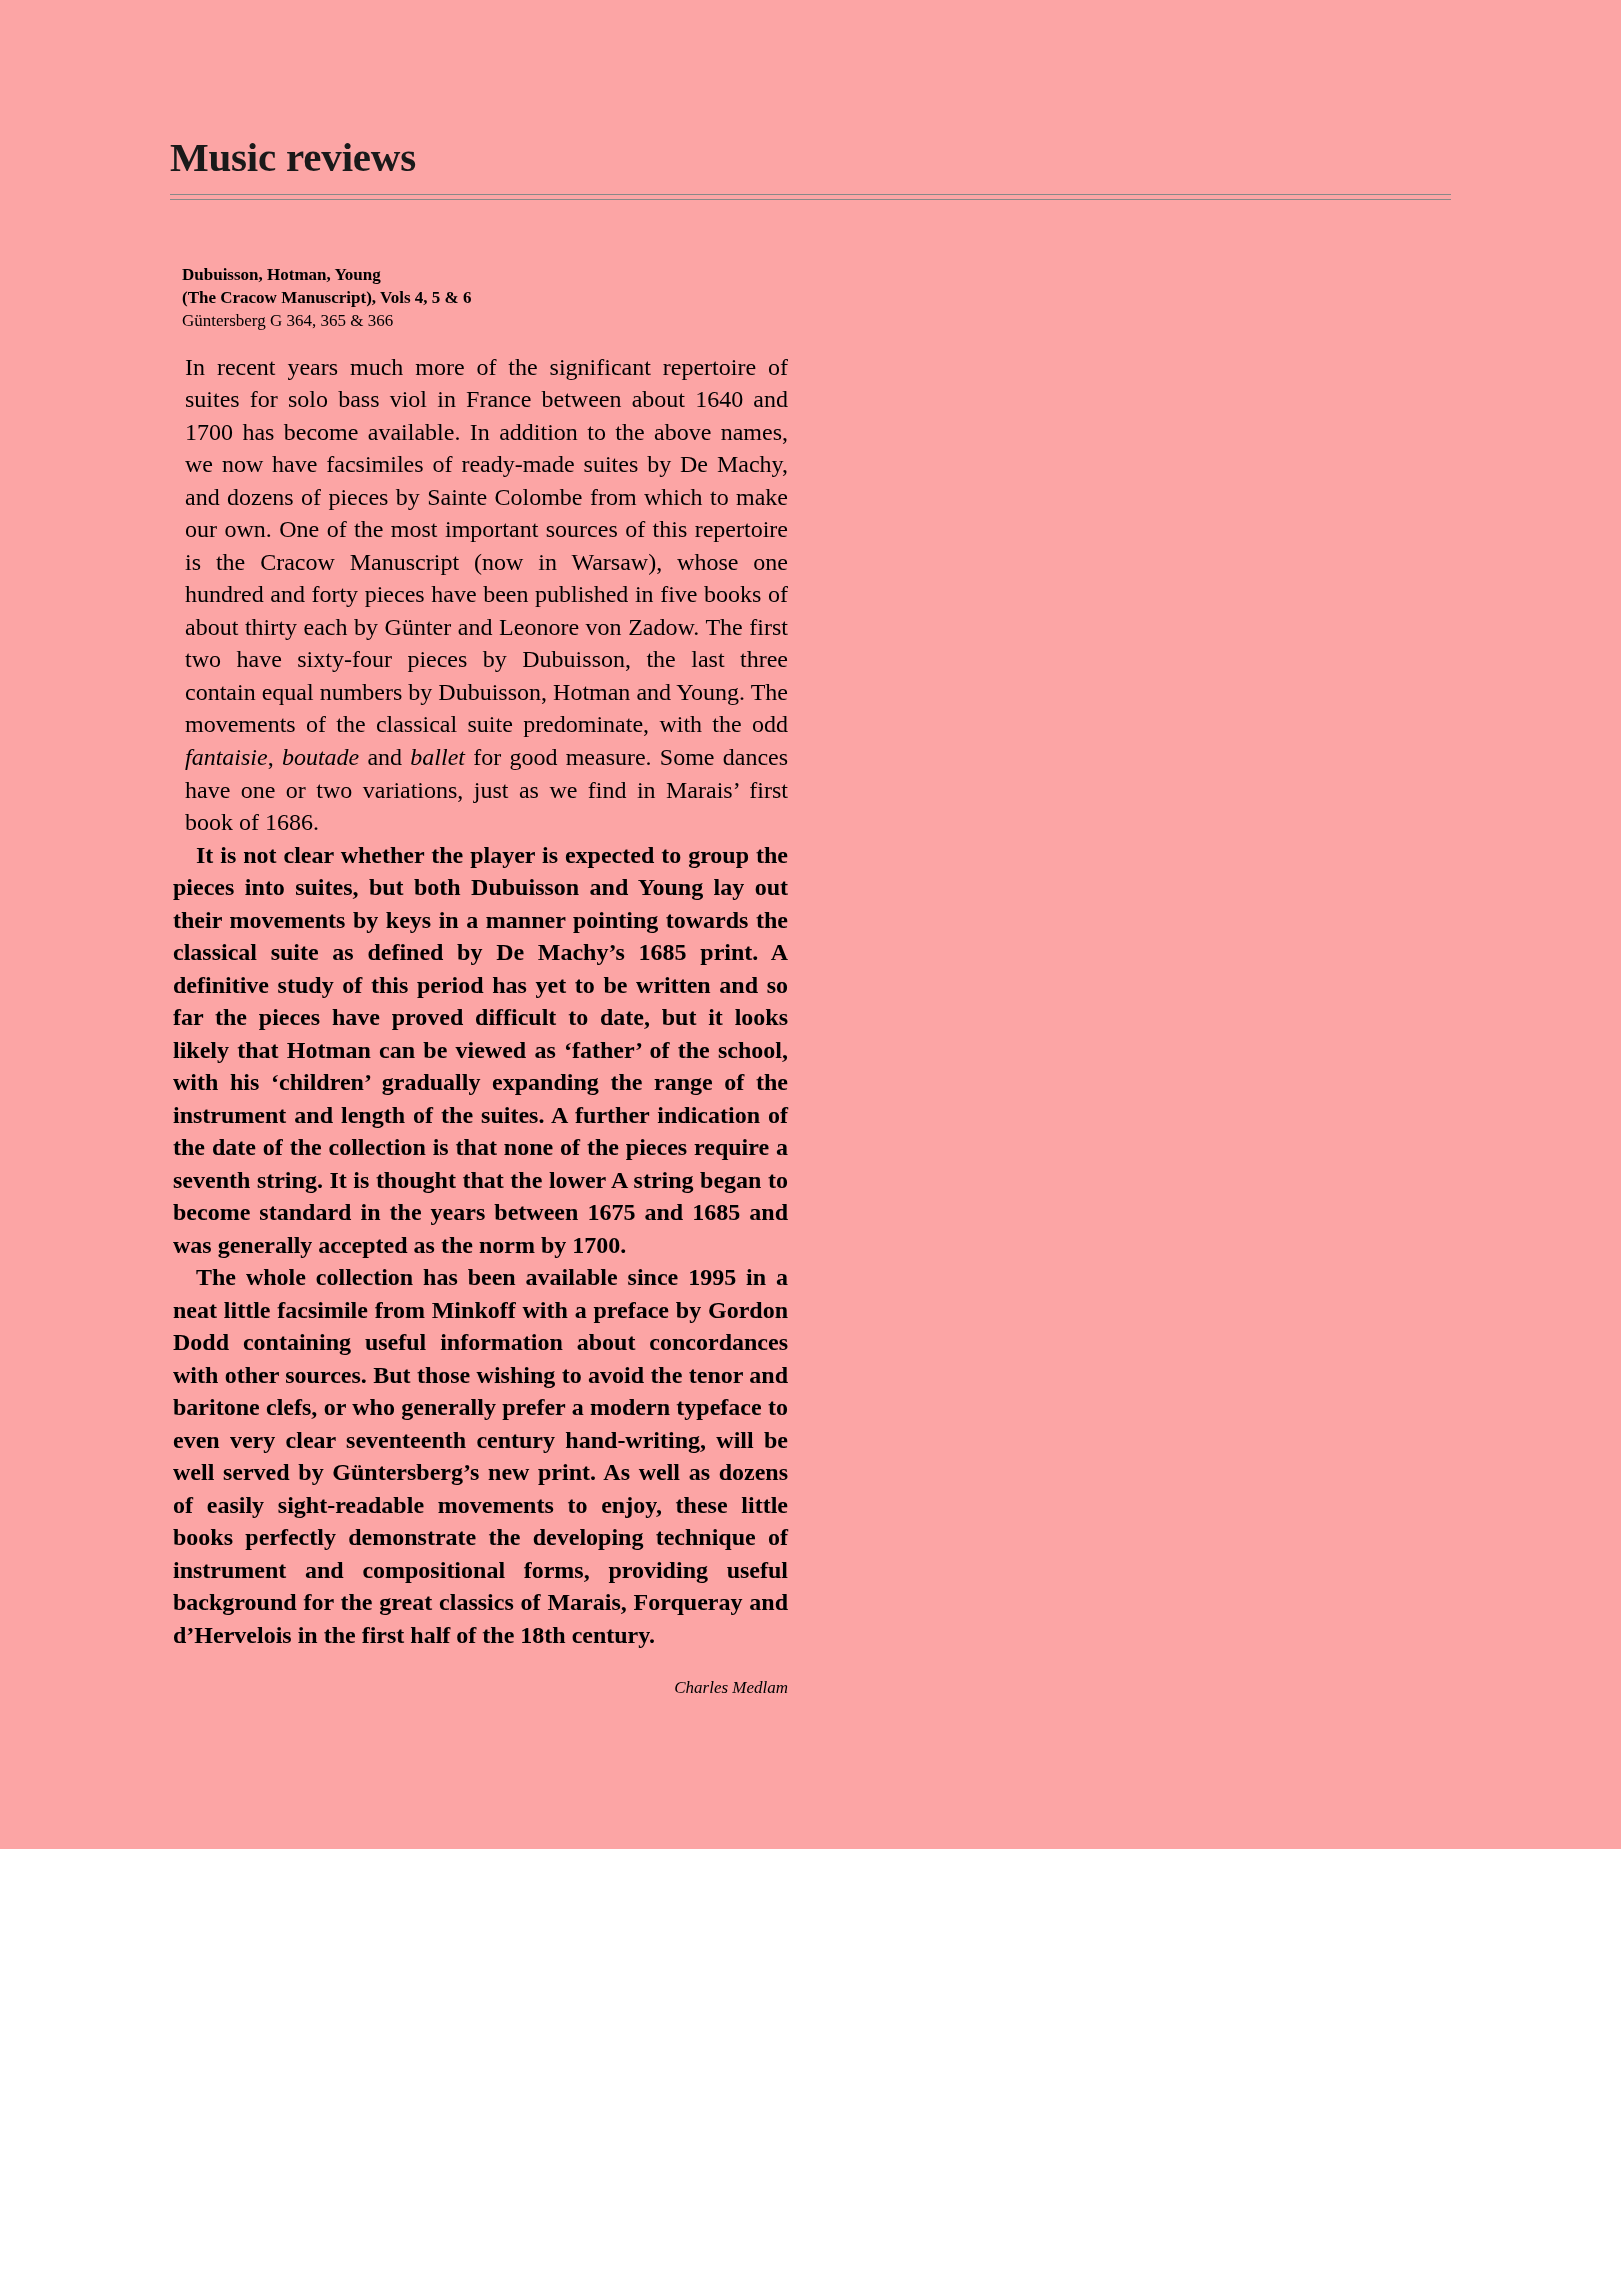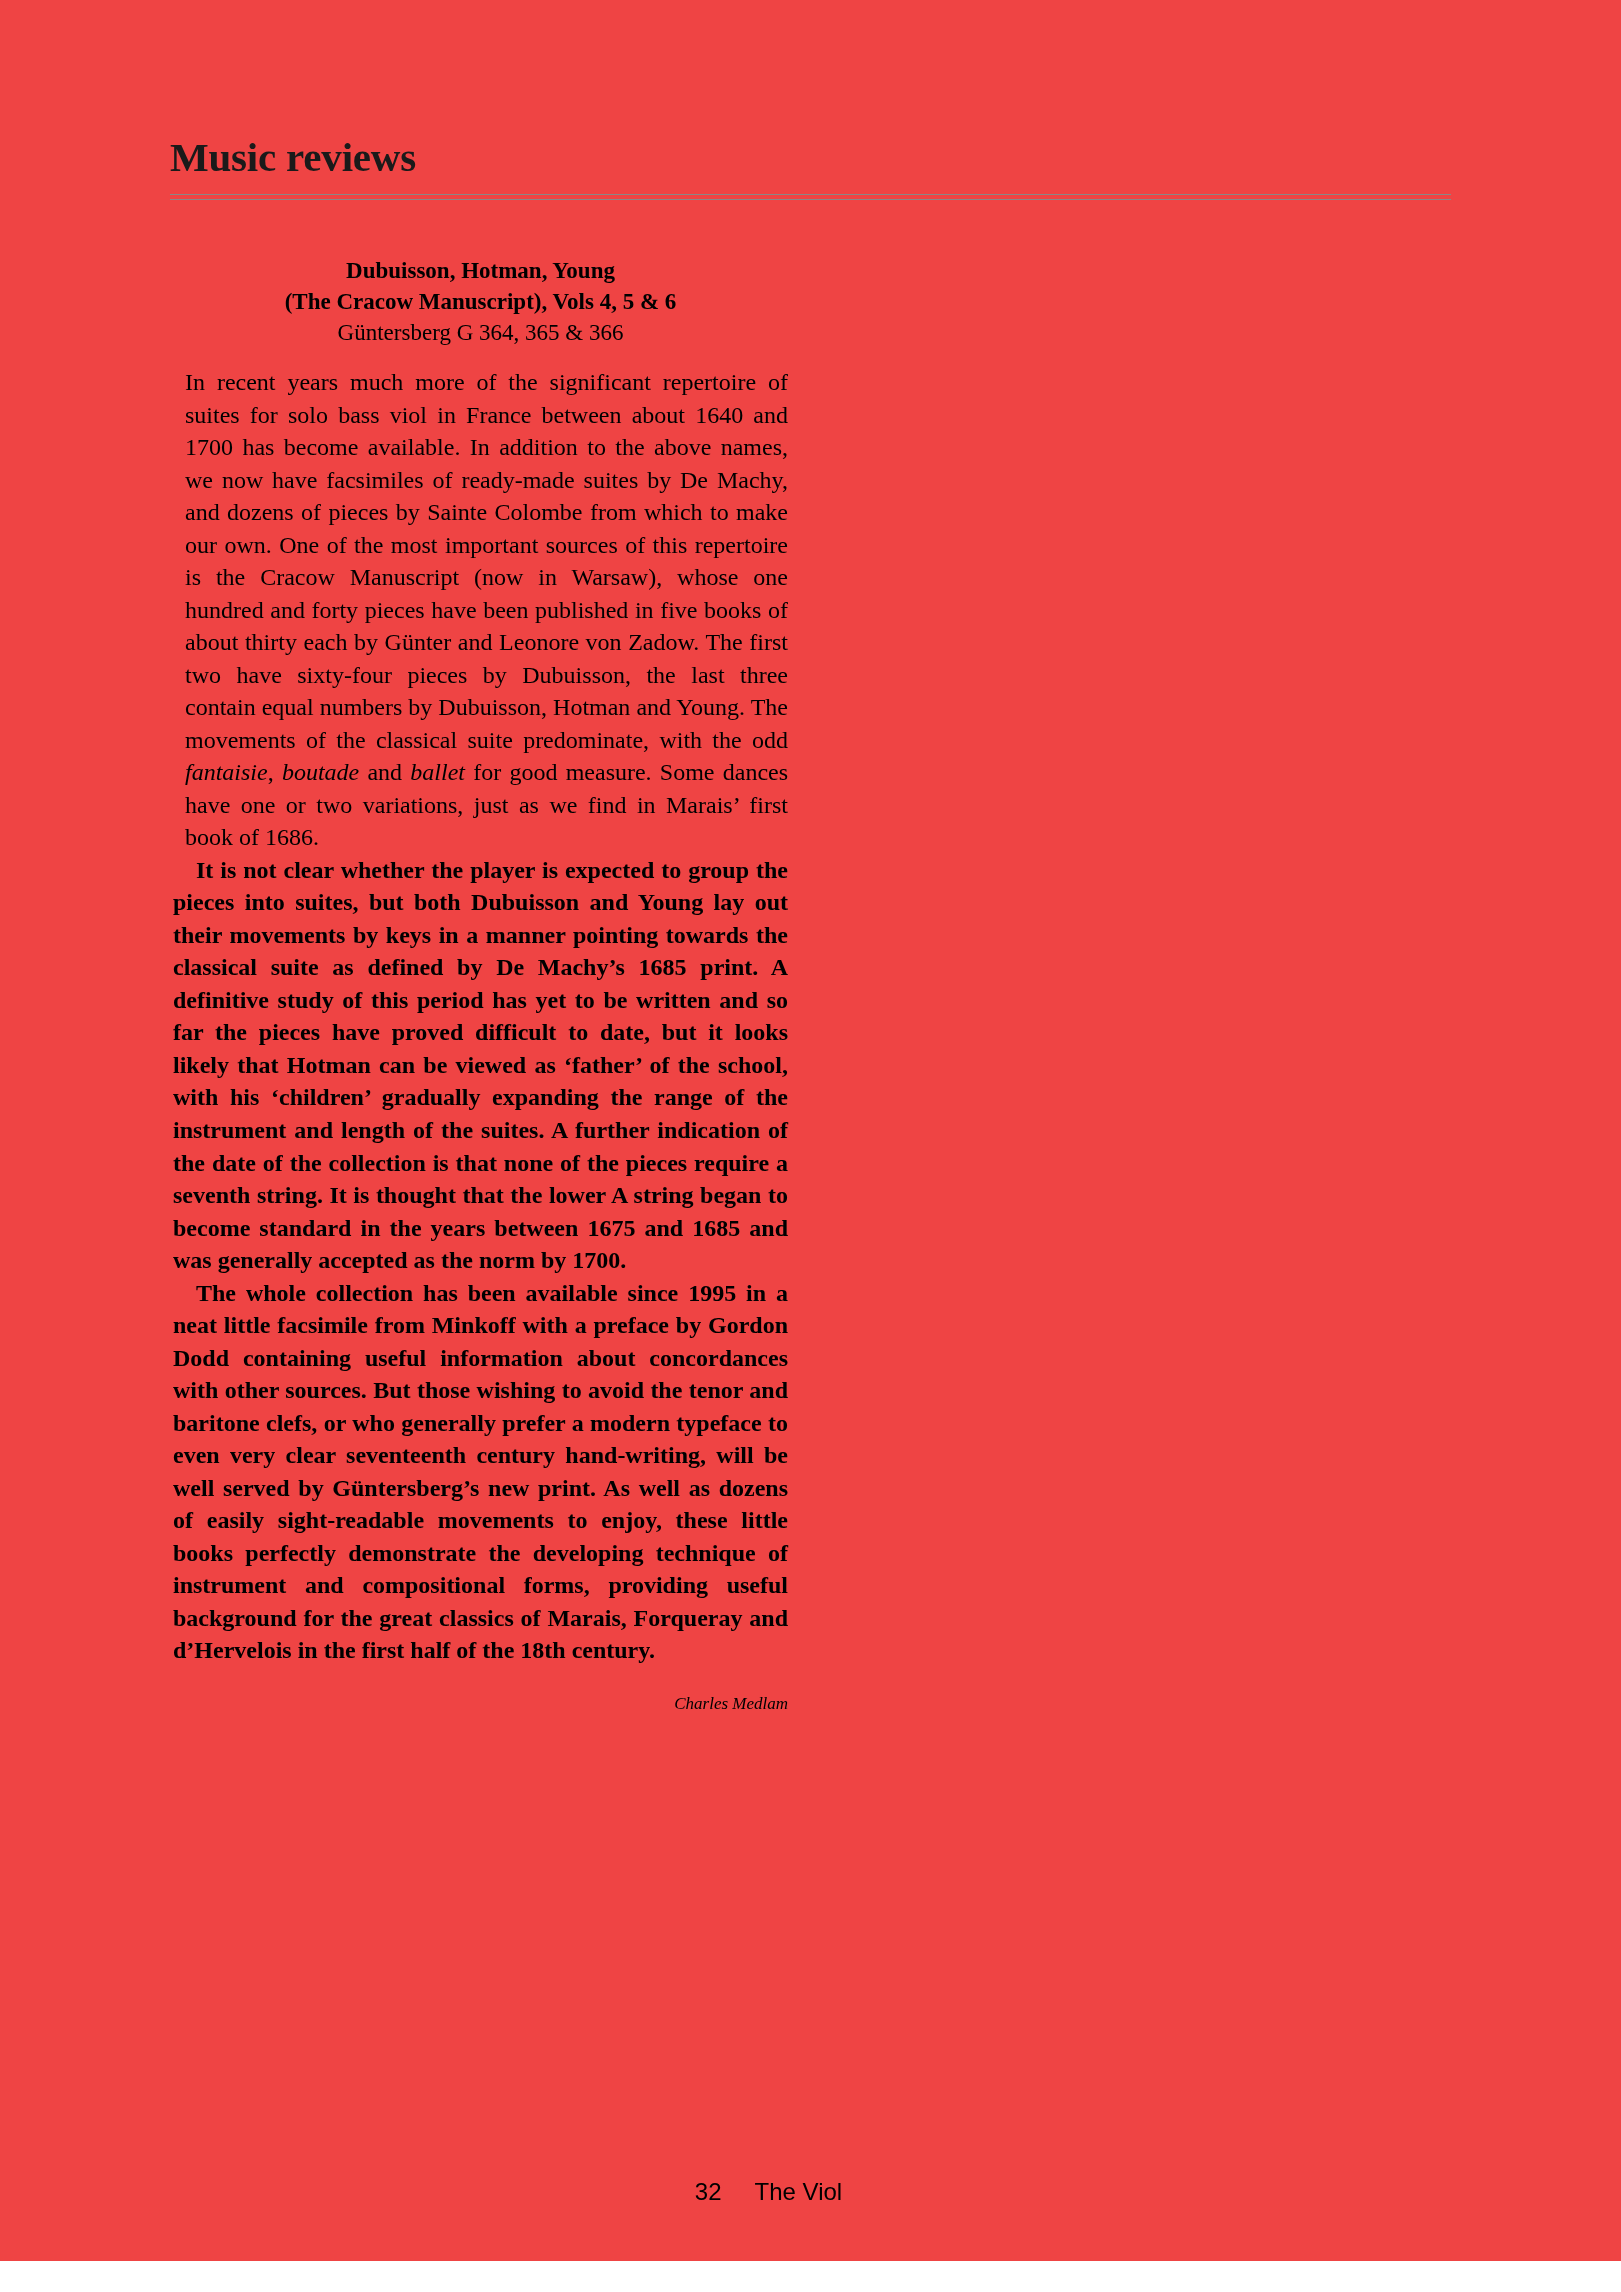--- a/index.html
+++ b/index.html
@@ -3,22 +3,22 @@
 <meta charset="utf-8">
 <style>
   html, body {
     margin: 0;
     padding: 0;
     background: #ffffff;
   }
   .page {
     position: relative;
     width: 1622px;
-    height: 2261px;
-    background: #ef4444;
+    height: 1849px;
+    background: #fca5a5;
     margin: 0 auto;
     overflow: hidden;
     font-family: "Liberation Serif", "DejaVu Serif", serif;
     color: #000000;
   }
 
   
   .page-header {
     position: absolute;
     left: 170px;
@@ -45,24 +45,23 @@
 
   
   .column {
     position: absolute;
     left: 173px;
     top: 255px;
     width: 615px;
   }
 
   .review-heading {
-    font-size: 23px;
+    font-size: 17px;
     line-height: 1.35;
-    margin: 0;
-    text-align: center;
+    margin: 9px;
   }
   .review-heading .line-bold {
     font-weight: bold;
     display: block;
   }
   .review-heading .line-bold-italic {
     font-weight: bold;
     font-style: italic;
     display: block;
   }

